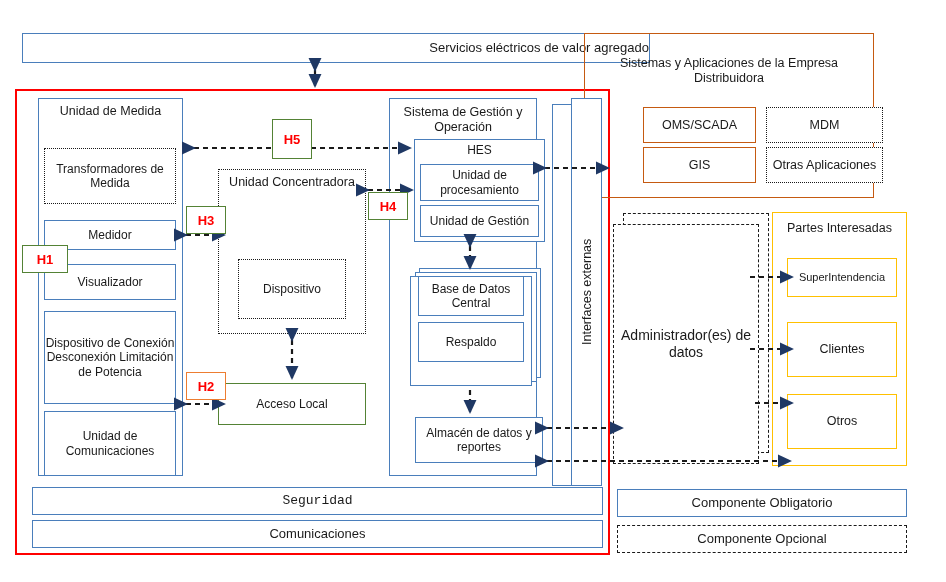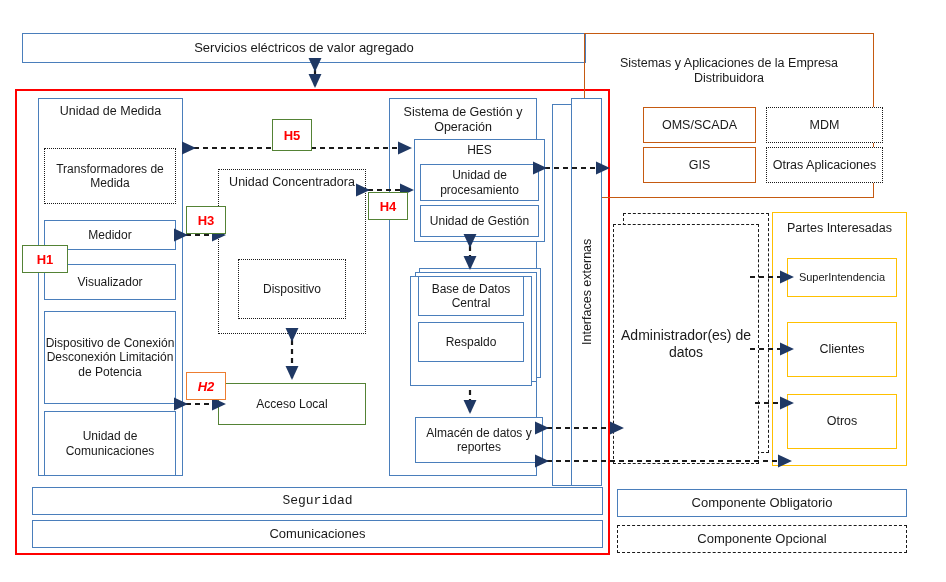--- a/index.html
+++ b/index.html
@@ -70,21 +70,21 @@
     pointer-events: none;
     z-index: 30;
   }
   .wbg { background: #ffffff; }
 </style>
 </head>
 <body>
 
 <div id="canvas">
 
-  <div class="box blue" style="left:22px; top:33px; width:564px; height:30px; font-size:13px;">
+  <div class="box blue" style="left:22px; top:33px; width:628px; height:30px; font-size:13px;justify-content:flex-end;">
     <span>Servicios eléctricos de valor agregado</span>
   </div>
 
   <div class="box red-frame" style="left:15px; top:89px; width:595px; height:466px;"></div>
 
   <div class="box blue title-top" style="left:38px; top:98px; width:145px; height:378px; font-size:12.5px;">
     <span>Unidad de Medida</span>
   </div>
 
   <div class="box dotted-bk wbg" style="left:44px; top:148px; width:132px; height:56px; font-size:12px; z-index:5;">
@@ -236,26 +236,26 @@
 
       <line x1="750" y1="349" x2="792" y2="349" marker-end="url(#ah)"></line>
 
       <line x1="755" y1="403" x2="792" y2="403" marker-end="url(#ah)"></line>
     </g>
   </svg>
 
   <div class="htag green-tag" style="left:22px; top:245px; width:46px; height:28px;">
     <span>H1</span>
   </div>
-  <div class="htag orange-tag" style="left:186px; top:372px; width:40px; height:28px;font-style:italic;">
+  <div class="htag orange-tag" style="left:186px; top:372px; width:40px; height:28px;">
     <span>H2</span>
   </div>
   <div class="htag green-tag" style="left:186px; top:206px; width:40px; height:28px;">
     <span>H3</span>
   </div>
   <div class="htag green-tag" style="left:368px; top:192px; width:40px; height:28px;">
     <span>H4</span>
   </div>
-  <div class="htag green-tag" style="left:272px; top:119px; width:40px; height:32px;">
+  <div class="htag green-tag" style="left:272px; top:119px; width:40px; height:40px;">
     <span>H5</span>
   </div>
 
 </div>
 
 </body></html>

